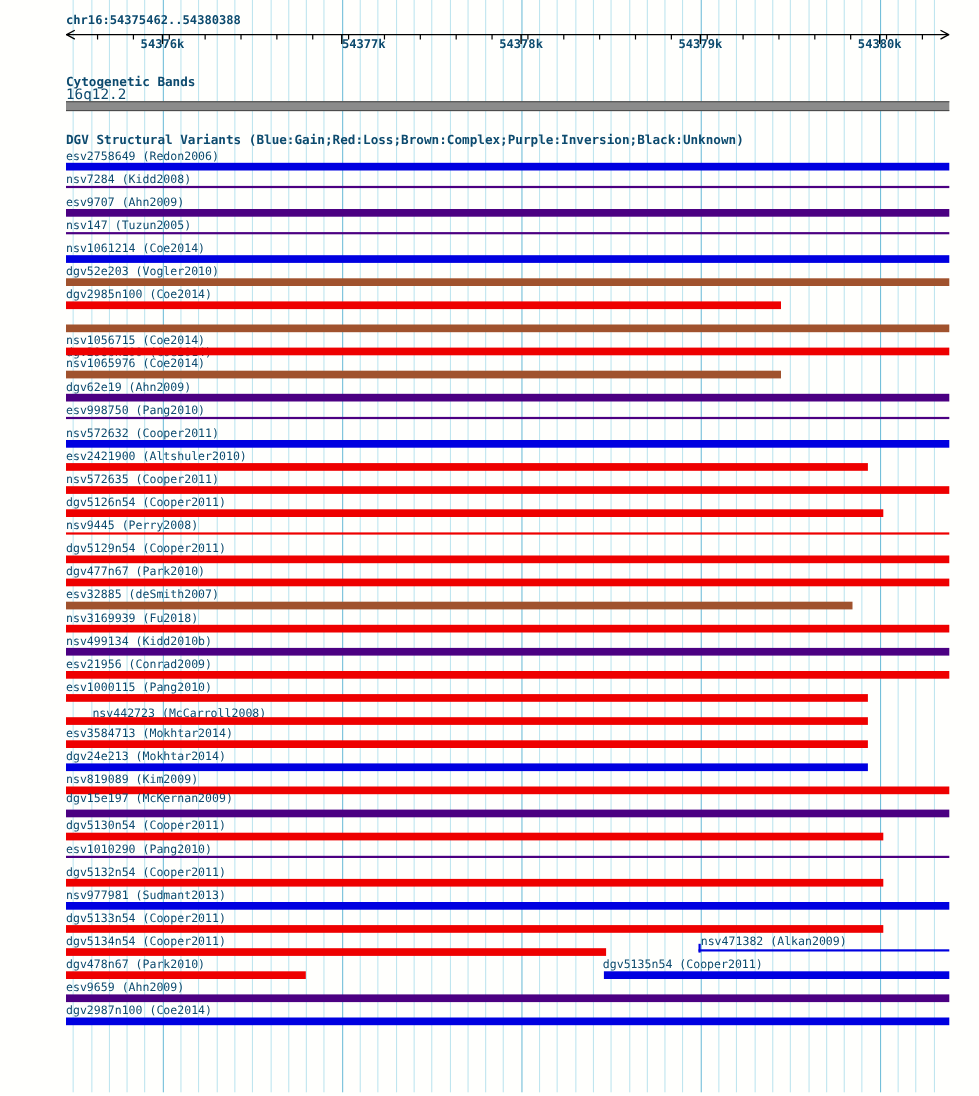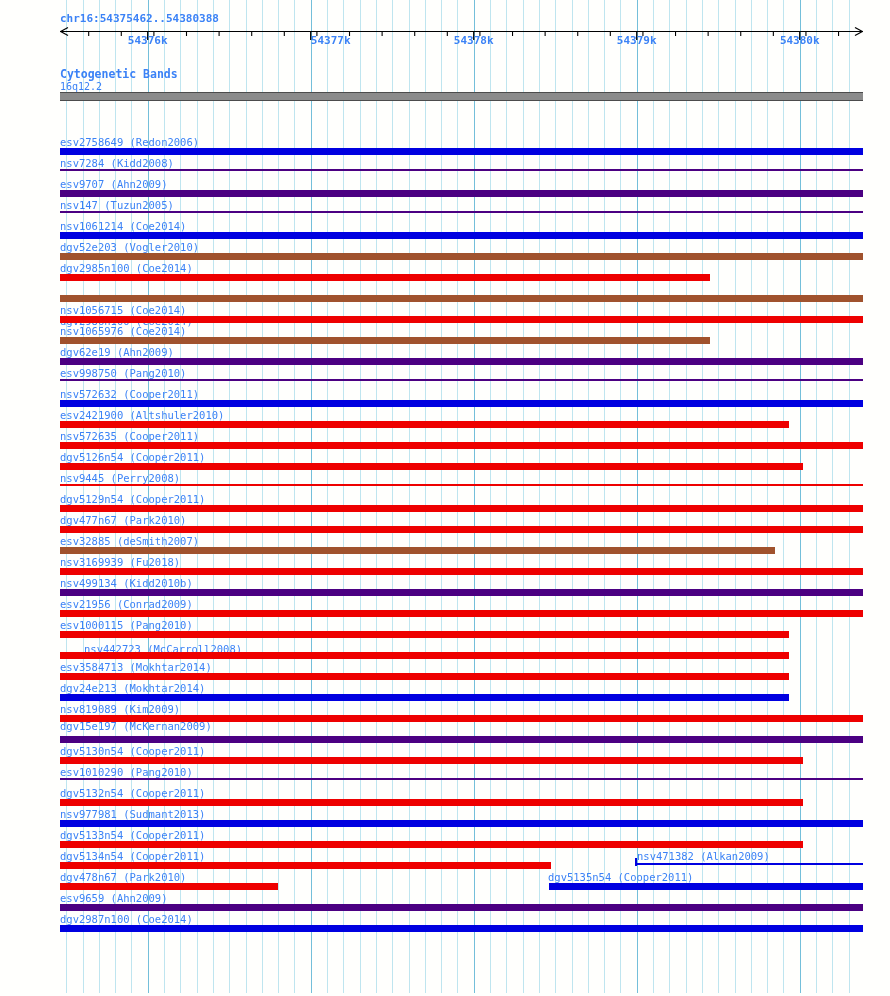--- a/index.html
+++ b/index.html
@@ -1,26 +1,26 @@
 <!DOCTYPE html>
 <html><head>
 <meta charset="utf-8">
 <style>
   html,body{margin:0;padding:0;background:#fff;}
   .page{
     position:relative;width:890px;height:996px;background:#fffffd;
-    overflow:hidden;font-family:"DejaVu Sans Mono",monospace;color:#3b82f6;
+    overflow:hidden;font-family:"DejaVu Sans Mono",monospace;color:#0c4a6e;
   }
   .gridline{position:absolute;top:0;width:1px;pointer-events:none;}
   .gridline.light{background:#bfe5ef;}
   .gridline.dark{background:#74bfda;}
   .txt{position:absolute;white-space:pre;line-height:12px;}
   .chr-label{font-size:11px;font-weight:bold;}
   .section-title{font-size:11.5px;font-weight:bold;}
-  .band-label{font-size:10px;}
+  .band-label{font-size:13px;}
   .ruler-svg{position:absolute;left:0;top:0;}
   .tick-label{position:absolute;transform:translateX(-50%);font-size:11px;font-weight:bold;line-height:11px;white-space:pre;}
   .band-bar{position:absolute;border-top:1px solid #4c4c4c;border-bottom:1px solid #4c4c4c;}
   .vlabel{position:absolute;font-size:10.5px;line-height:12px;white-space:pre;}
   .vbar,.vline,.vtick{position:absolute;}
 </style>
 </head>
 <body>
 
 <div class="page">
@@ -119,20 +119,21 @@
       <div class="tick-label" style="left: 310.713px; top: 35px; margin-left: 20px;">54377k</div>
       <div class="tick-label" style="left: 473.726px; top: 35px;">54378k</div>
       <div class="tick-label" style="left: 636.739px; top: 35px;">54379k</div>
       <div class="tick-label" style="left: 799.751px; top: 35px;">54380k</div>
     </div>
 
   <div class="txt section-title" style="left:60px;top:68px;">Cytogenetic Bands</div>
   <div class="txt band-label" style="left:60px;top:81px;">16q12.2</div>
   <div class="band-bar" id="band-bar" style="left: 60px; top: 92px; width: 803px; height: 7px; background: rgb(139, 139, 139);"></div>
 
+  <div class="txt section-title" style="left:60px;top:121px;">DGV Structural Variants (Blue:Gain;Red:Loss;Brown:Complex;Purple:Inversion;Black:Unknown)</div>
 
   <div id="variants">
       <div class="vlabel" style="left: 60px; top: 136px;">esv2758649 (Redon2006)</div>
       <div class="vbar" style="left: 60px; top: 148px; width: 803px; height: 7px; background: rgb(0, 0, 224);"></div>
       <div class="vlabel" style="left: 60px; top: 157px;">nsv7284 (Kidd2008)</div>
       <div class="vline" style="left: 60px; top: 169px; width: 803px; height: 2px; background: rgb(75, 0, 130);"></div>
       <div class="vlabel" style="left: 60px; top: 178px;">esv9707 (Ahn2009)</div>
       <div class="vbar" style="left: 60px; top: 190px; width: 803px; height: 7px; background: rgb(75, 0, 130);"></div>
       <div class="vlabel" style="left: 60px; top: 199px;">nsv147 (Tuzun2005)</div>
       <div class="vline" style="left: 60px; top: 211px; width: 803px; height: 2px; background: rgb(75, 0, 130);"></div>

